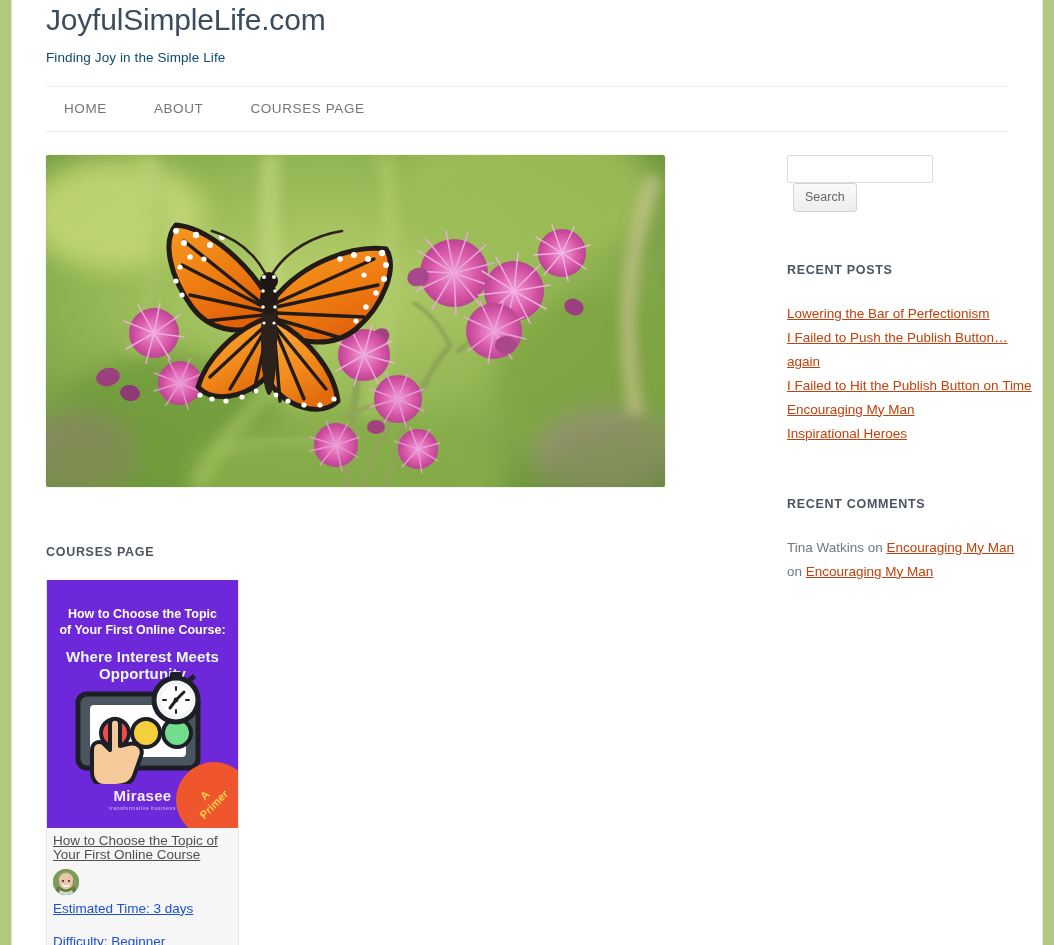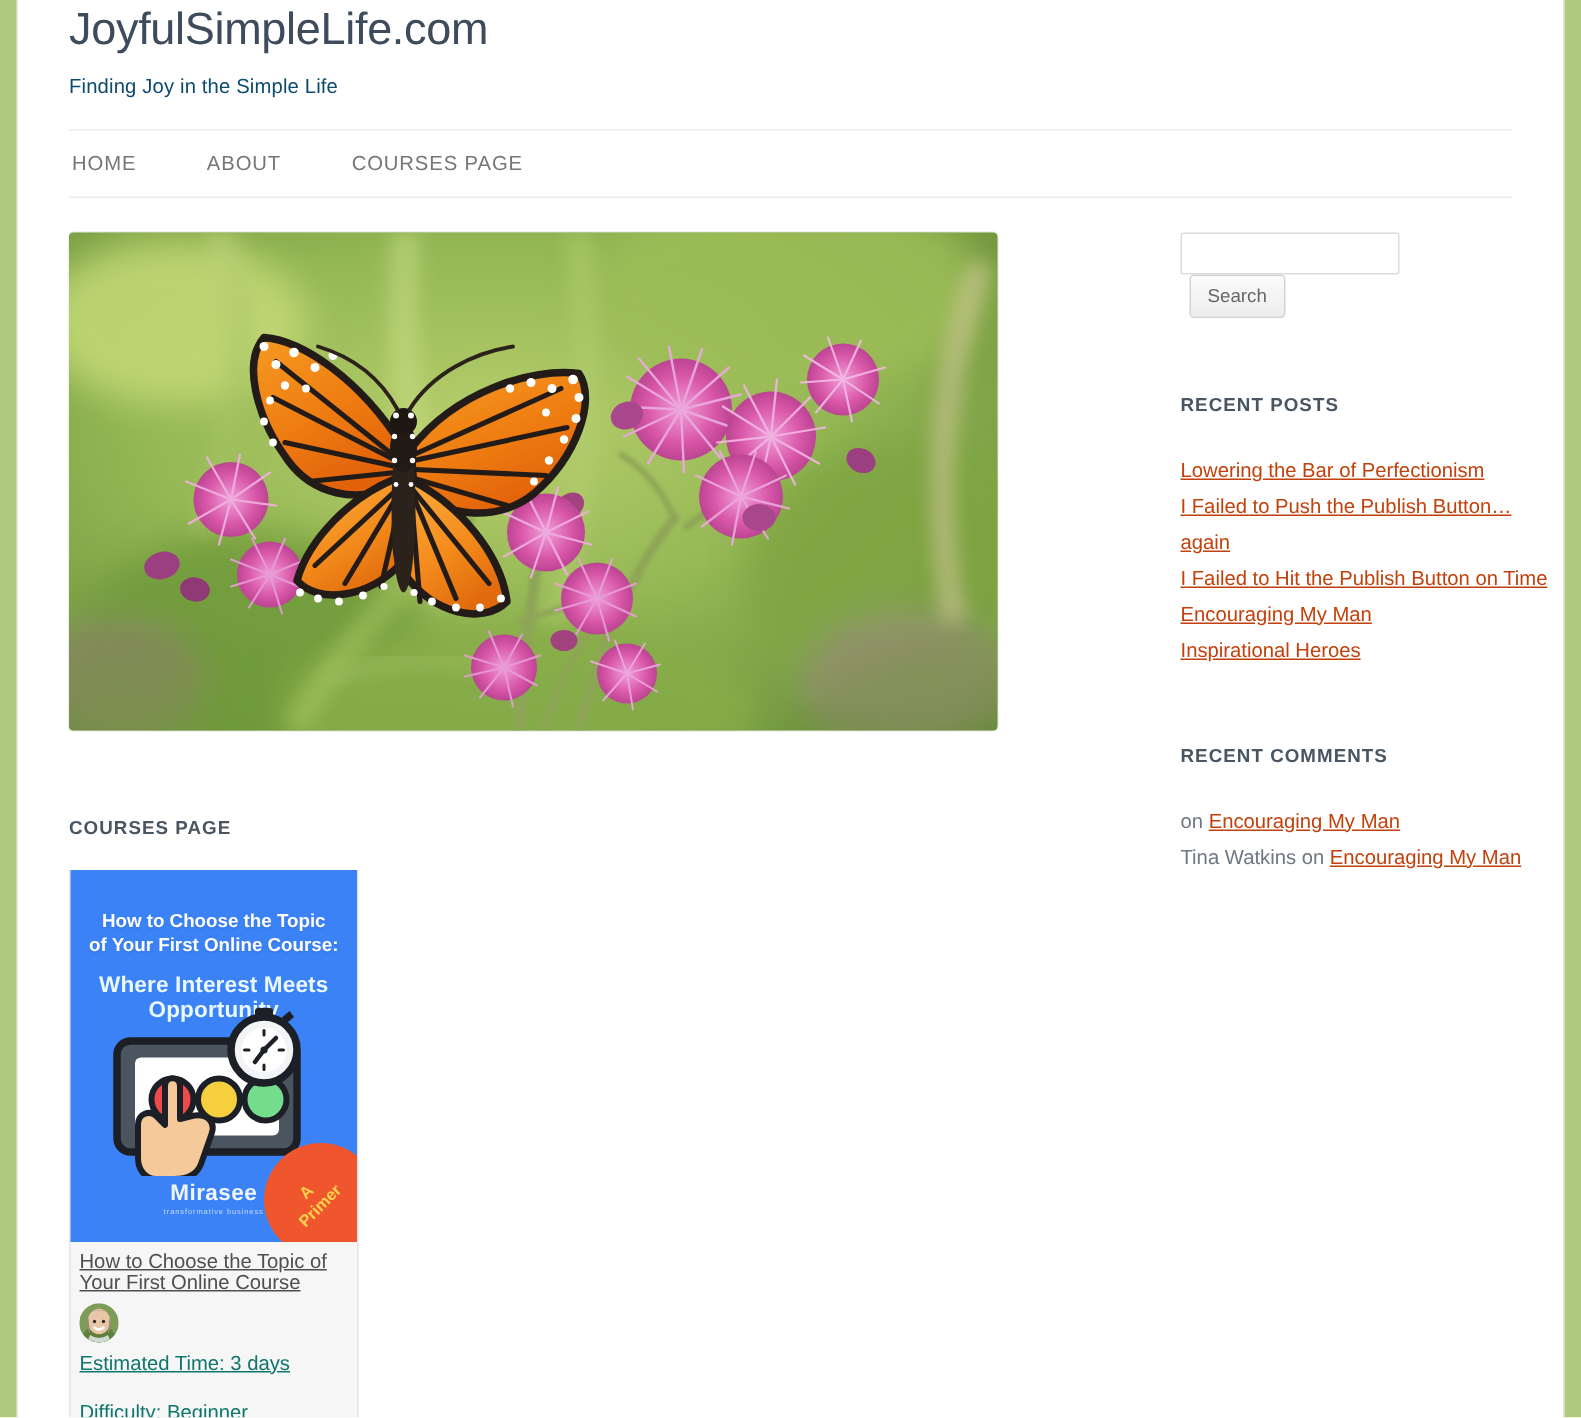--- a/index.html
+++ b/index.html
@@ -83,21 +83,21 @@
   }
   .nav-item {
     font-size: 13.5px;
     letter-spacing: 0.6px;
     color: #767676;
     text-decoration: none;
     margin-right: 47px;
     white-space: nowrap;
     cursor: pointer;
   }
-  .nav-item:first-child { margin-left: 2px; }
+  .nav-item:first-child { margin-left: 18px; }
 
   
   .content {
     display: flex;
     padding: 0 34px;
     align-items: flex-start;
   }
   .col-main  { width: 664px; flex: none; }
   .col-side  { width: 250px; flex: none; margin-left: 77px; }
 
@@ -128,21 +128,21 @@
     margin-top: 21px;
     width: 193px;
     background: #f6f6f6;
     border: 1px solid #e6e6e6;
     border-top: none;
   }
   .course-thumb {
     position: relative;
     width: 100%;
     height: 248px;
-    background: #3b82f6;
+    background: #6d28d9;
     overflow: hidden;
   }
   .thumb-title {
     position: absolute;
     top: 26px;
     left: 0; right: 0;
     text-align: center;
     color: #ffffff;
     font-weight: bold;
     font-size: 12.5px;
@@ -224,21 +224,21 @@
     margin-top: 6px;
     overflow: hidden;
     background: #7d9c57;
     display: block;
   }
   .course-avatar svg { display: block; }
   .course-meta {
     display: block;
     font-size: 13.5px;
     line-height: 1.18;
-    color: #0f766e;
+    color: #1d4ed8;
     text-decoration: underline;
     margin-top: 6px;
     cursor: pointer;
   }
   .course-meta + .course-meta { margin-top: 17px; }
 
   
   .searchbar {
     margin-top: 23px;
     display: flex;
@@ -729,21 +729,21 @@
         <li><a class="widget-link">Lowering the Bar of Perfectionism</a></li>
         <li><a class="widget-link">I Failed to Push the Publish Button… again</a></li>
         <li><a class="widget-link">I Failed to Hit the Publish Button on Time</a></li>
         <li><a class="widget-link">Encouraging My Man</a></li>
         <li><a class="widget-link">Inspirational Heroes</a></li>
       </ul>
 
       <h3 class="widget-head">RECENT COMMENTS</h3>
       <ul class="widget-list comments-list">
         <li class="comment-row">
-          <span class="comment-plain"></span><span class="comment-plain">on </span><a class="widget-link">Encouraging My Man</a>
+          <span class="comment-plain">Tina Watkins </span><span class="comment-plain">on </span><a class="widget-link">Encouraging My Man</a>
         </li>
         <li class="comment-row">
-          <span class="comment-plain">Tina Watkins </span><span class="comment-plain">on </span><a class="widget-link">Encouraging My Man</a>
+          <span class="comment-plain"></span><span class="comment-plain">on </span><a class="widget-link">Encouraging My Man</a>
         </li>
       </ul>
     </aside>
   </div>
 </div>
 
 </body></html>

